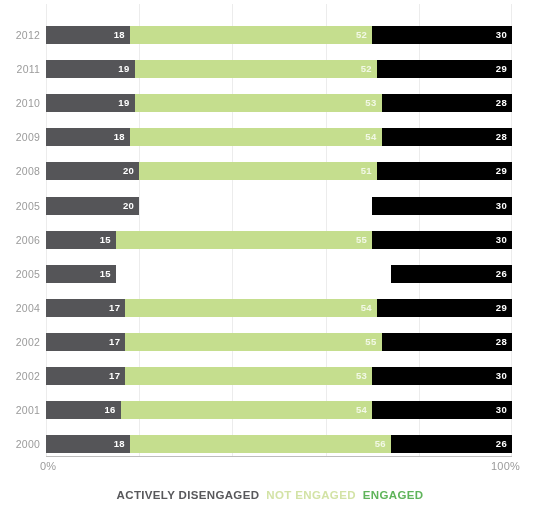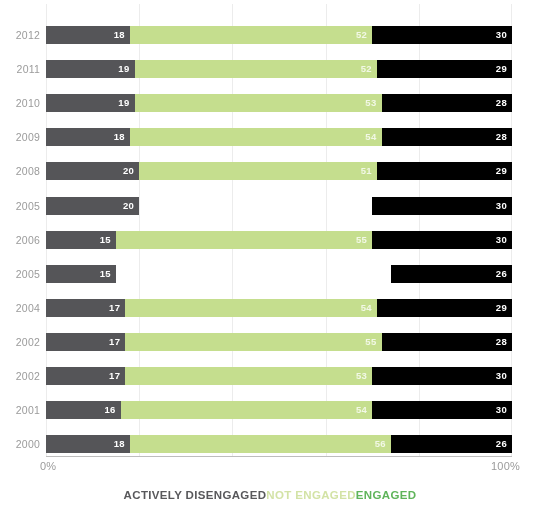--- a/index.html
+++ b/index.html
@@ -136,21 +136,21 @@
   
   #legend {
     position: absolute;
     left: 0;
     top: 486px;
     width: 540px;
     height: 18px;
     display: flex;
     align-items: center;
     justify-content: center;
-    gap: 0;
+    gap: 7px;
   }
 
   .legend-item {
     font-size: 11.5px;
     font-weight: bold;
     letter-spacing: 0.35px;
     white-space: nowrap;
   }
 
   .legend-disengaged { color: #58585b; }

